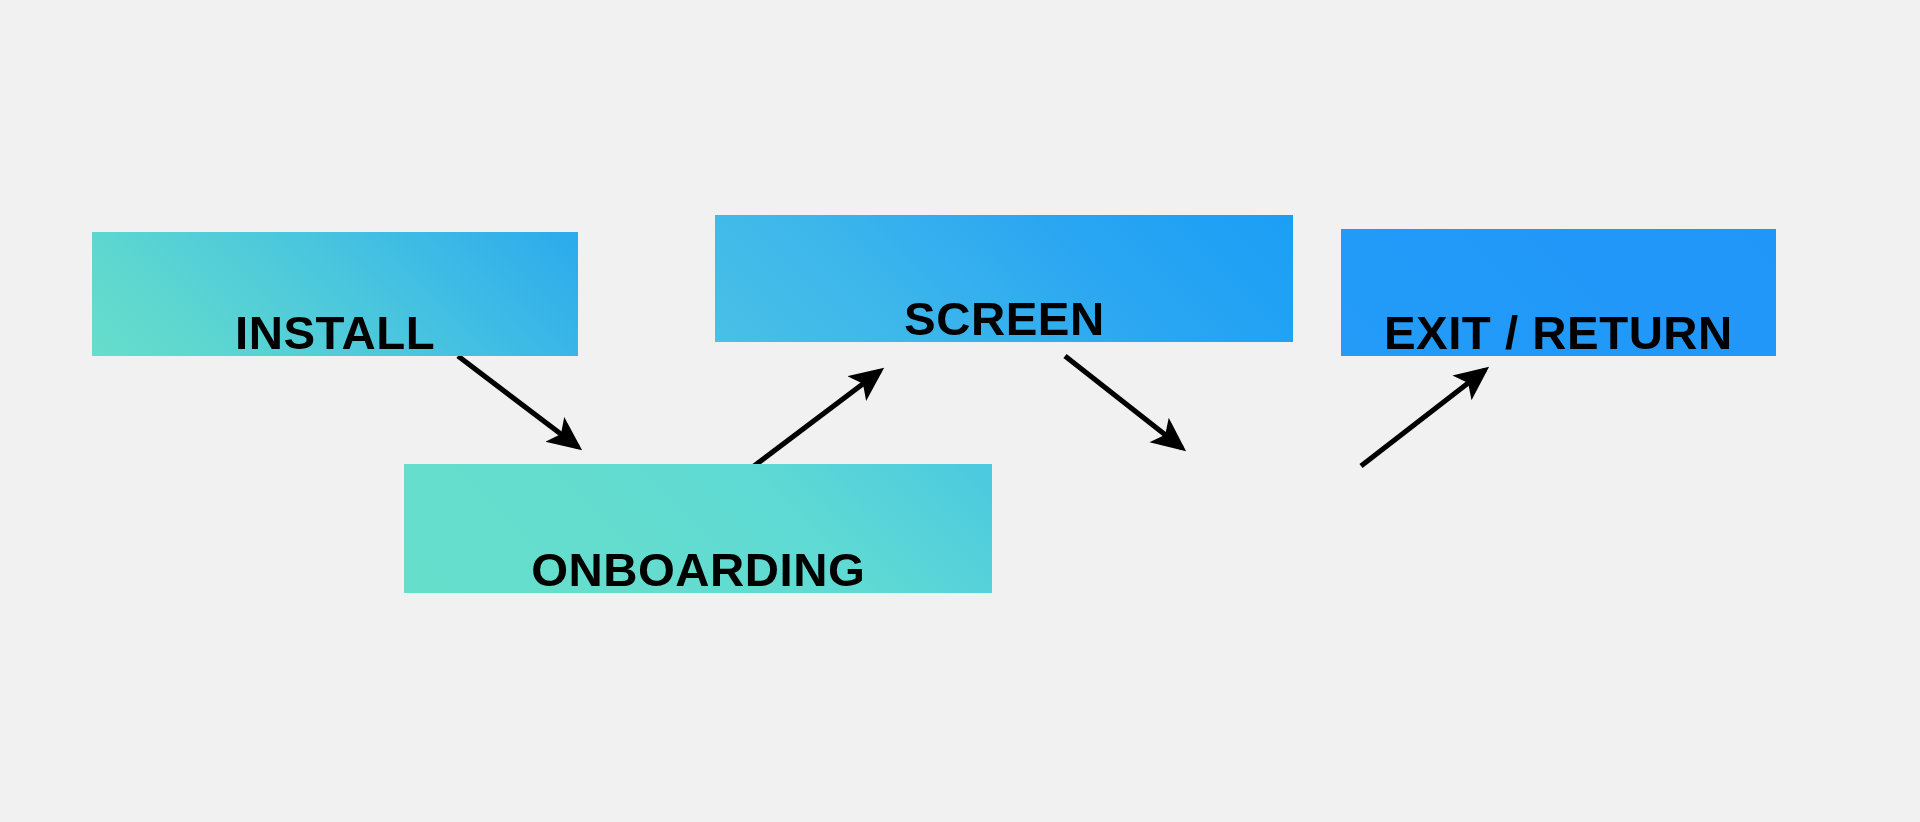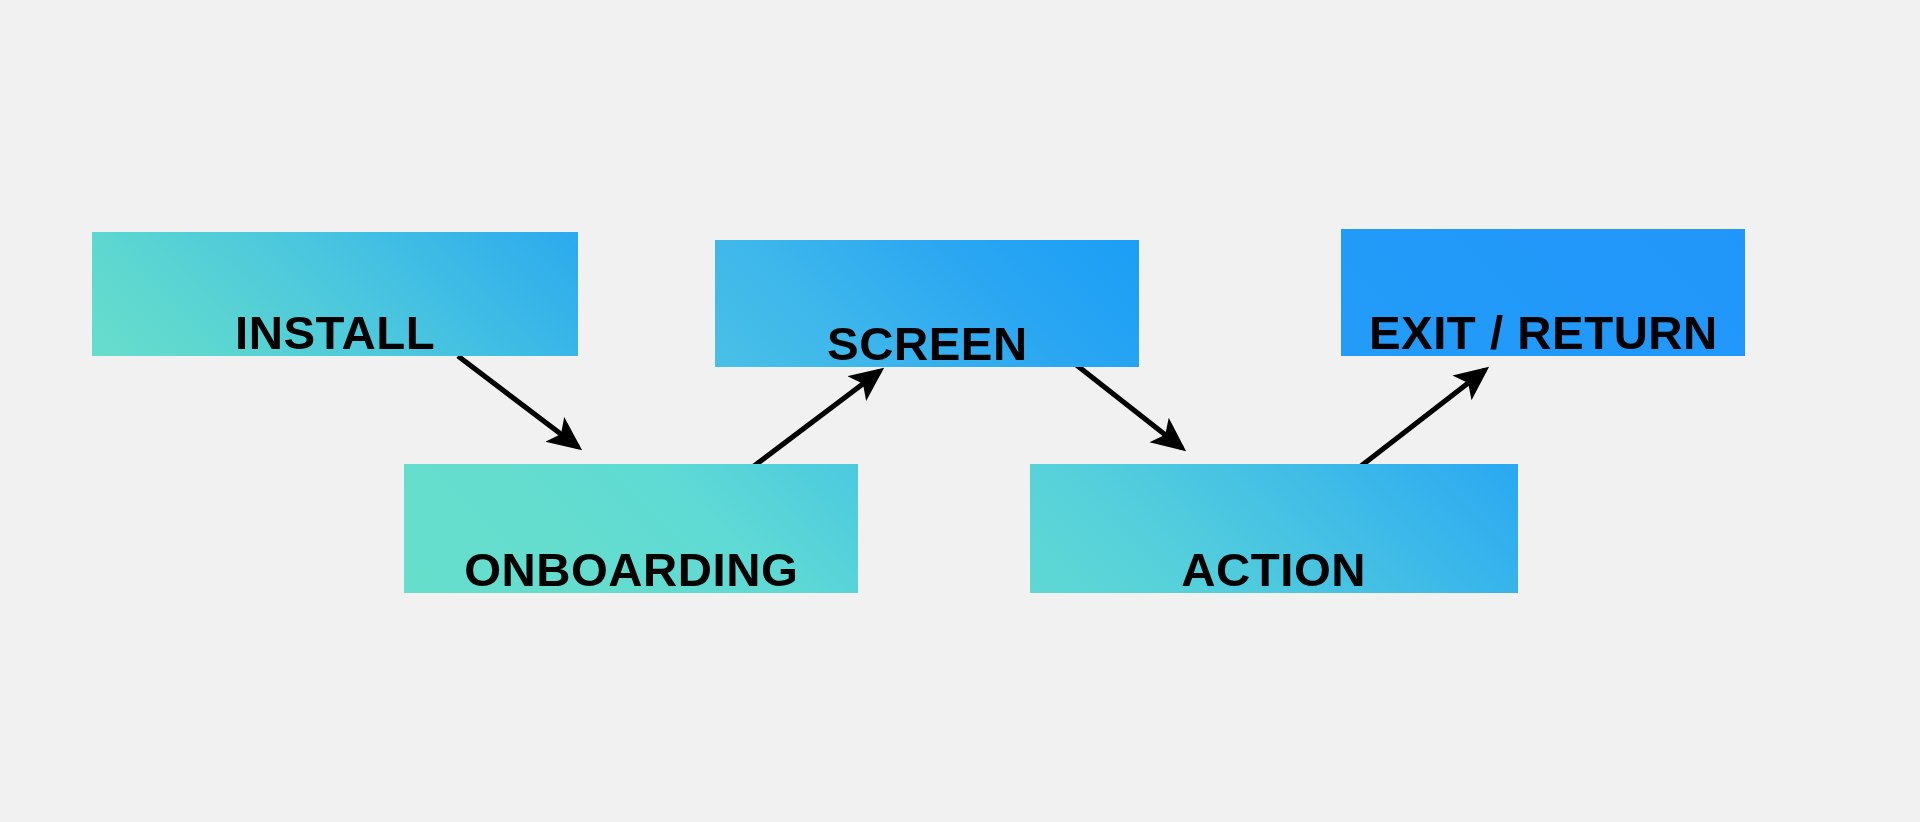--- a/index.html
+++ b/index.html
@@ -37,29 +37,29 @@
     white-space: nowrap;
     line-height: 1;
     transform: scaleX(1.03);
   }
   
   #node-install {
     left: 92px;  top: 232px;  width: 486px;  height: 124px;
     background: linear-gradient(45deg, #67DDCB 0%, #5CD6D0 22%, #49C5DF 55%, #2BAAEE 100%);
   }
   #node-screen {
-    left: 715px; top: 240px;  width: 424px;  height: 127px;
+    left: 715px; top: 215px;  width: 578px;  height: 127px;
     background: linear-gradient(45deg, #49C0E6 0%, #3DB6EB 30%, #2AA6F2 65%, #1B9EF6 100%);
   }
   #node-exit-return {
-    left: 1341px; top: 229px; width: 404px;  height: 127px;
+    left: 1341px; top: 229px; width: 435px;  height: 127px;
     background: linear-gradient(45deg, #239BF7 0%, #2199F9 50%, #2196FA 100%);
   }
   #node-onboarding {
-    left: 404px; top: 464px;  width: 454px;  height: 129px;
+    left: 404px; top: 464px;  width: 588px;  height: 129px;
     background: linear-gradient(45deg, #66DECC 0%, #64DDCE 35%, #5FDAD4 65%, #4BC9E0 100%);
   }
   #node-action {
     left: 1030px; top: 464px; width: 488px;  height: 129px;
     background: linear-gradient(45deg, #5FD8D3 0%, #56D1DA 25%, #41BDE6 62%, #2AA8F1 100%);
   }
   #arrow-layer {
     position: absolute;
     left: 0; top: 0;
     width: 1920px;
@@ -91,21 +91,18 @@
   </div>
 
   <div class="flow-node" id="node-onboarding">
     <span class="node-label">ONBOARDING</span>
   </div>
 
   <div class="flow-node" id="node-screen">
     <span class="node-label">SCREEN</span>
   </div>
 
-  <div class="flow-node" id="node-action">
-    <span class="node-label">ACTION</span>
-  </div>
 
   <div class="flow-node" id="node-exit-return">
     <span class="node-label">EXIT / RETURN</span>
   </div>
 
 </div>
 
 </body></html>

